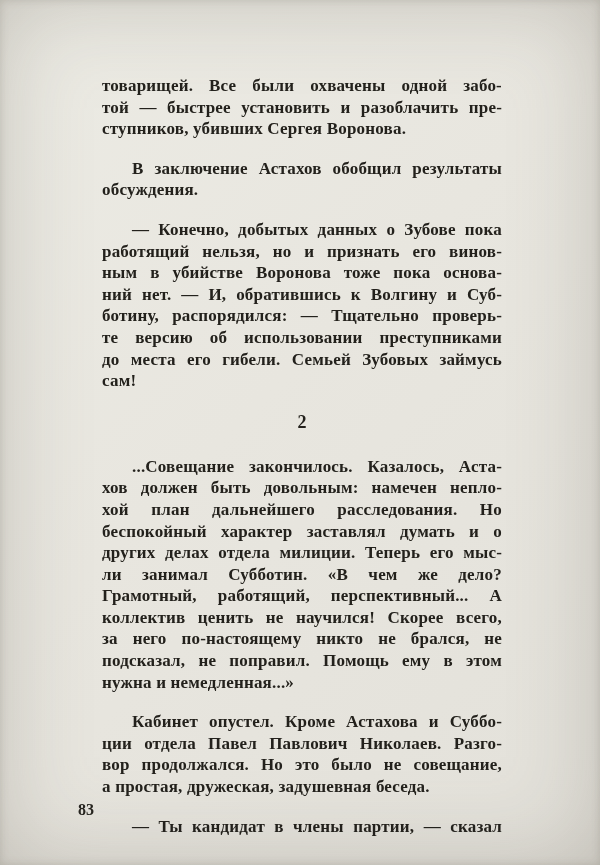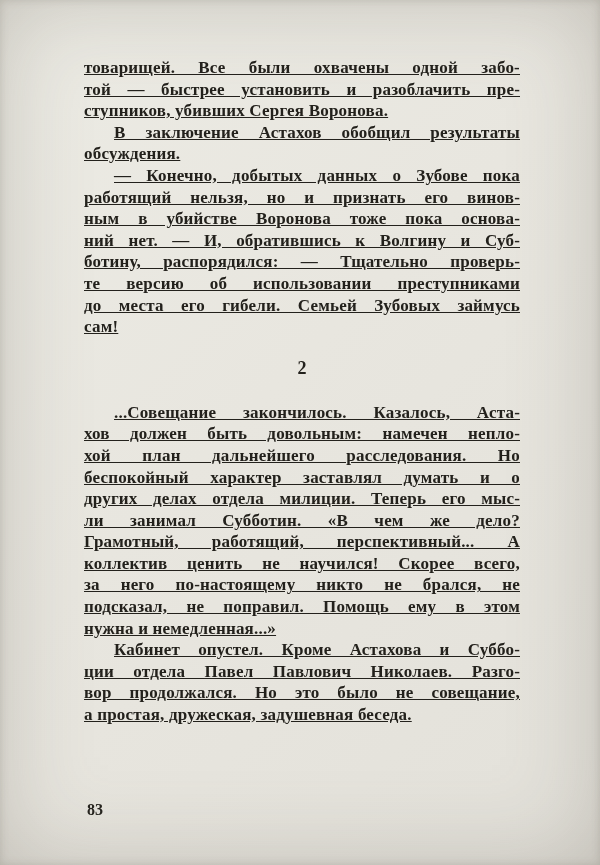--- a/index.html
+++ b/index.html
@@ -25,41 +25,41 @@
     position: absolute;
     left: 84px;
     top: 57px;
     width: 436px;
     font-size: 17px;
     line-height: 21.6px;
     color: #23211c;
     font-weight: 600;
     letter-spacing: 0.2px;
   }
-  .paragraph { margin: 0; text-decoration: underline; }
+  .paragraph { margin: 18px; }
   .line {
     text-align: justify;
     text-align-last: justify;
     height: 21.6px;
     overflow: hidden;
     white-space: normal;
   }
   .line.lastline { text-align-last: left; }
   .line.indent { text-indent: 30px; }
   .section-heading {
     text-align: center;
     font-weight: 700;
     font-size: 18px;
     line-height: 22px;
     margin: 19px 0 23px 0;
     color: #23211c;
   }
   .page-number {
     position: absolute;
-    left: 87px;
+    left: 78px;
     top: 801px;
     font-size: 16px;
     font-weight: 600;
     color: #26241f;
   }
 </style>
 </head>
 <body>
 
 <div class="page">
@@ -96,15 +96,18 @@
         <div class="line">за него по-настоящему никто не брался, не</div>
         <div class="line">подсказал, не поправил. Помощь ему в этом</div>
         <div class="line lastline">нужна и немедленная...»</div>
       </div>
       <div class="paragraph">
         <div class="line indent">Кабинет опустел. Кроме Астахова и Суббо-</div>
         <div class="line">ции отдела Павел Павлович Николаев. Разго-</div>
         <div class="line">вор продолжался. Но это было не совещание,</div>
         <div class="line lastline">а простая, дружеская, задушевная беседа.</div>
       </div>
+      <div class="paragraph">
+        <div class="line indent">— Ты кандидат в члены партии, — сказал</div>
+      </div>
     </div>
   <div class="page-number">83</div>
 </div>
 
 </body></html>

